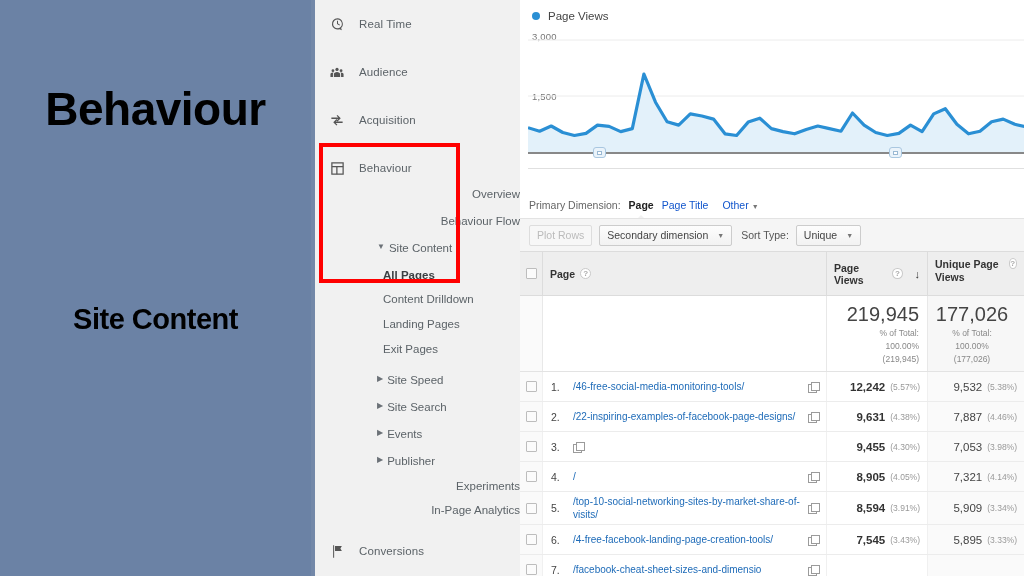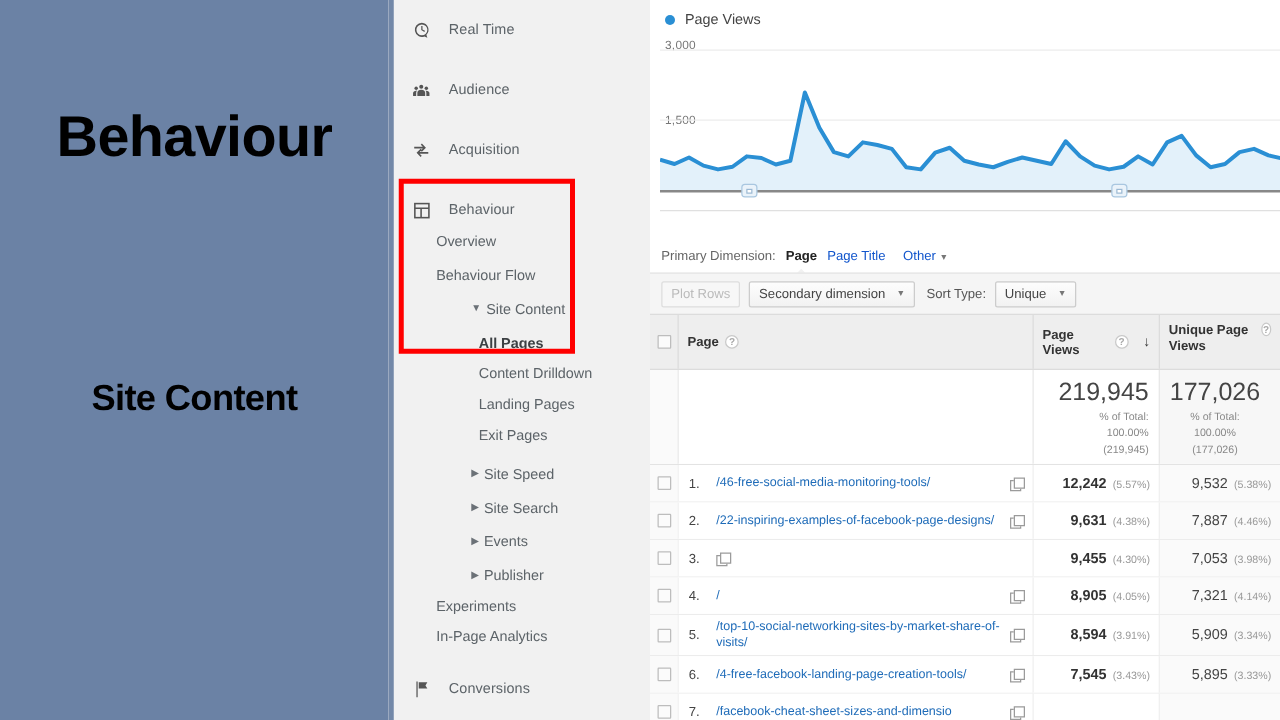--- a/index.html
+++ b/index.html
@@ -39,21 +39,21 @@
     color:#555;
   }
   .nav-top .lbl {
     font-size:11.5px; color:#5c6368; letter-spacing:0.1px;
   }
   .nav-sub {
     position:absolute; left:0; width:205px; height:27px;
     display:flex; align-items:center;
     font-size:11.5px; color:#5c6368;
   }
-  .nav-sub.lv1 { padding-left:34px; }
+  .nav-sub.lv1 { padding-left:51px;justify-content:flex-end; }
   .nav-sub.lv2 { padding-left:68px; }
   .nav-sub.lv2b{ padding-left:62px; }
   .nav-sub.sel { font-weight:bold; color:#3c4043; }
   .caret-r, .caret-d {
     display:inline-block; margin-right:4px; font-size:8px; color:#6b7177;
     position:relative; top:-1px;
   }
 
   
   #redbox {

